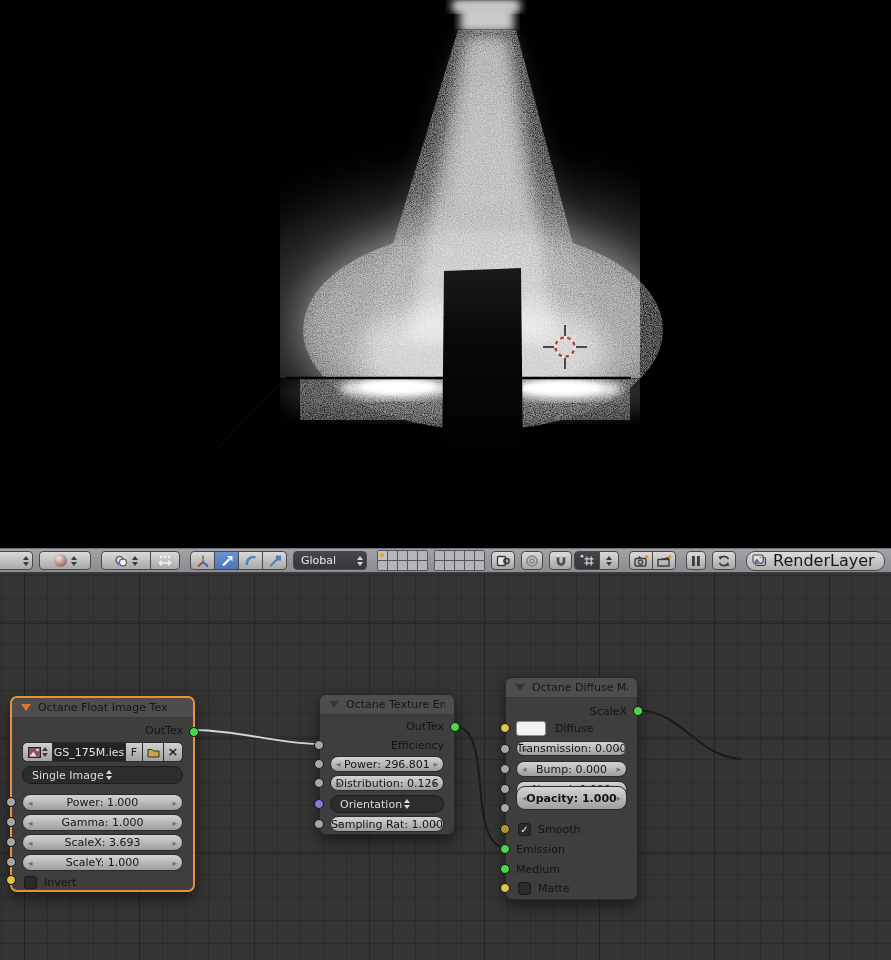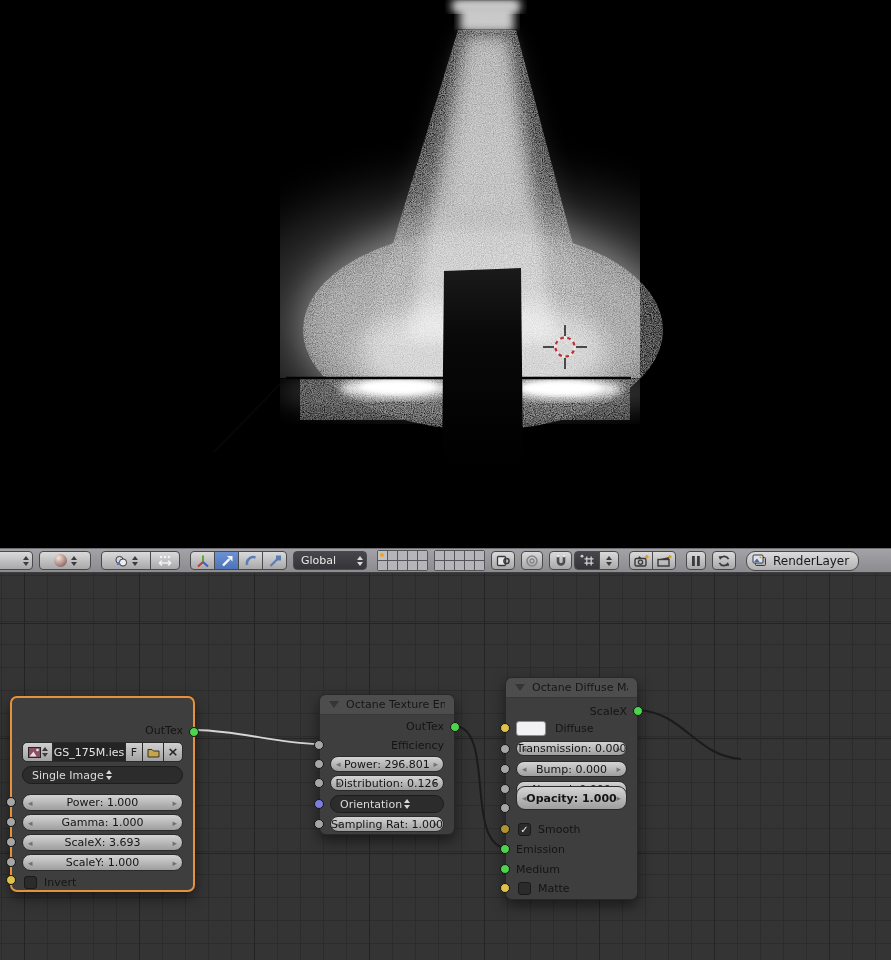--- a/index.html
+++ b/index.html
@@ -36,21 +36,21 @@
   .tb-text { font-size:11px; color:#e8e8ea; padding:0 4px; }
   .lgrid { display:grid; grid-template-columns:repeat(5,9px); grid-template-rows:repeat(2,9px);
     gap:1px; background:#55555a; border:1px solid #55555a; border-radius:2px; flex:none; }
   .lcell { background:#b6b6ba; }
   .lcell.active { background:#c2c2c6; position:relative; }
   .lcell.active::after { content:""; position:absolute; left:2px; top:2px; width:4px; height:4px;
     border-radius:50%; background:#f5a21b; }
   .rl-btn { height:20px; border:1px solid #4a4a4c; border-radius:9px;
     background:linear-gradient(#dcdcdc,#b2b2b2); display:flex; align-items:center;
     padding:0 9px 0 4px; gap:5px; flex:none; }
-  .rl-btn span { font-size:12px; color:#17181a; }
+  .rl-btn span { font-size:16px; color:#17181a; }
 
   
   .node-editor { position:absolute; left:0; top:573px; width:891px; height:387px;
     background-color:#343434;
     background-image:
       linear-gradient(#242424 1px, transparent 1px),
       linear-gradient(90deg, #242424 1px, transparent 1px),
       linear-gradient(#2c2c2c 1px, transparent 1px),
       linear-gradient(90deg, #2c2c2c 1px, transparent 1px);
     background-size:115px 115px, 115px 115px, 23px 23px, 23px 23px;
@@ -378,20 +378,24 @@
 
   <div class="node-editor">
 
     <svg class="wires" width="891" height="387">
       <path d="M196,157 C242,158 274,170 318,171" fill="none" stroke="#d6d6d6" stroke-width="2"></path>
       <path d="M456,153 C494,158 466,266 504,275" fill="none" stroke="#1b1b1b" stroke-width="2"></path>
       <path d="M639,137 C684,140 696,183 741,186" fill="none" stroke="#1b1b1b" stroke-width="2"></path>
     </svg>
 
     <div class="node active" style="left:10px; top:123px; width:185px; height:196px;">
+      <div class="nhead">
+        <span class="tri orange"></span>
+        <span>Octane Float Image Tex</span>
+      </div>
       <div class="nrow right" style="top:24px; height:16px;">
         <span class="nlabel">OutTex</span>
       </div>
       <div class="imgrow" style="top:44px;">
         <div class="seg first" style="width:31px;">
           <svg width="13" height="11">
             <rect x="0.5" y="0.5" width="12" height="10" fill="#8c4f60" stroke="#26262a"></rect>
             <polygon points="1.5,9.5 5.5,4.5 8.5,9.5" fill="#e0e0e4"></polygon>
             <circle cx="9.5" cy="3" r="1.3" fill="#e8e8ec"></circle>
           </svg>

